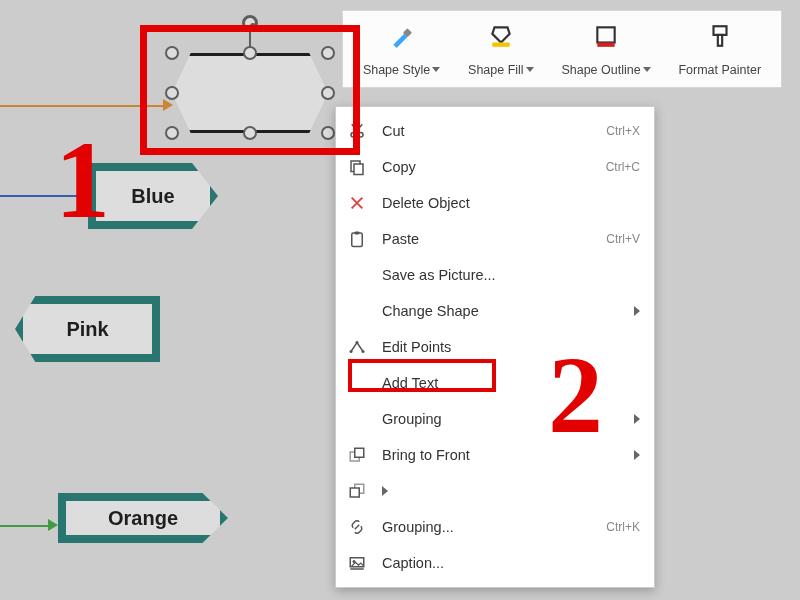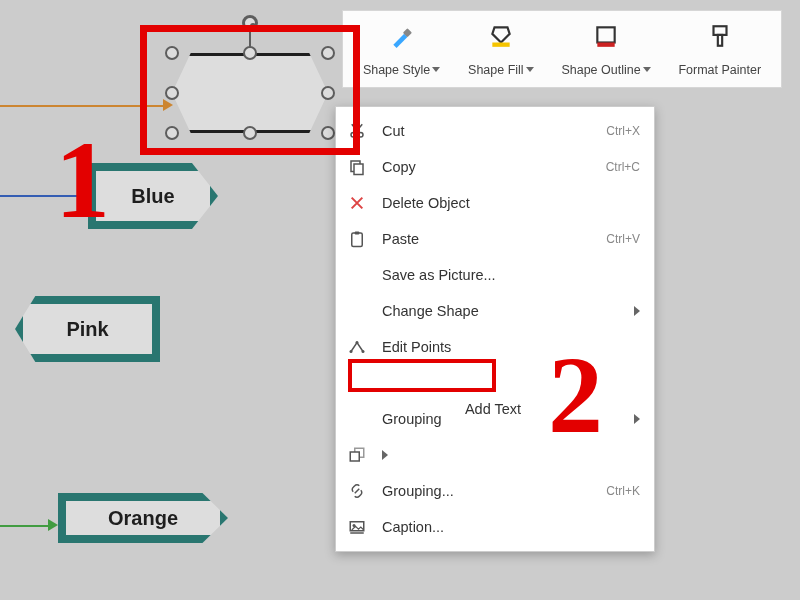--- a/index.html
+++ b/index.html
@@ -168,21 +168,20 @@
   .menu-label { flex: 1; }
   .menu-shortcut { color:#888; font-size:12px; }
   .menu-arrow {
     width: 0; height: 0;
     border-top: 5px solid transparent;
     border-bottom: 5px solid transparent;
     border-left: 6px solid #666;
   }
   .highlighted-item {
     position: relative;
-    flex-direction: column;
   }
 </style>
 </head>
 <body>
 
 <div class="toolbar">
   <div class="tool-item">
     <span class="tool-icon">
       <svg width="26" height="26" viewBox="0 0 24 24">
           <path d="M4 20 L14 10 L17 13 L7 23 Z" fill="#3aa7ff"></path>
@@ -333,20 +332,30 @@
     <span class="menu-label">Add Text</span>
   </div>
   <div class="menu-item">
     <span class="menu-icon"></span>
     <span class="menu-label">Grouping</span>
     <span class="menu-arrow"></span>
   </div>
   <div class="menu-item">
     <span class="menu-icon">
       <svg width="18" height="18" viewBox="0 0 24 24">
+          <rect x="3" y="8" width="12" height="12" fill="none" stroke="#999" stroke-width="2"></rect>
+          <rect x="9" y="3" width="12" height="12" fill="#fff" stroke="#555" stroke-width="2"></rect>
+        </svg>
+    </span>
+    <span class="menu-label">Bring to Front</span>
+    <span class="menu-arrow"></span>
+  </div>
+  <div class="menu-item">
+    <span class="menu-icon">
+      <svg width="18" height="18" viewBox="0 0 24 24">
           <rect x="9" y="3" width="12" height="12" fill="none" stroke="#999" stroke-width="2"></rect>
           <rect x="3" y="8" width="12" height="12" fill="#fff" stroke="#555" stroke-width="2"></rect>
         </svg>
     </span>
     <span class="menu-arrow"></span>
   </div>
   <div class="menu-item">
     <span class="menu-icon">
       <svg width="18" height="18" viewBox="0 0 24 24">
           <path d="M9 15 L15 9 M7 13 a4 4 0 0 1 0-6 l2-2 a4 4 0 0 1 6 0 M17 11 a4 4 0 0 1 0 6 l-2 2 a4 4 0 0 1-6 0" fill="none" stroke="#555" stroke-width="2"></path>

